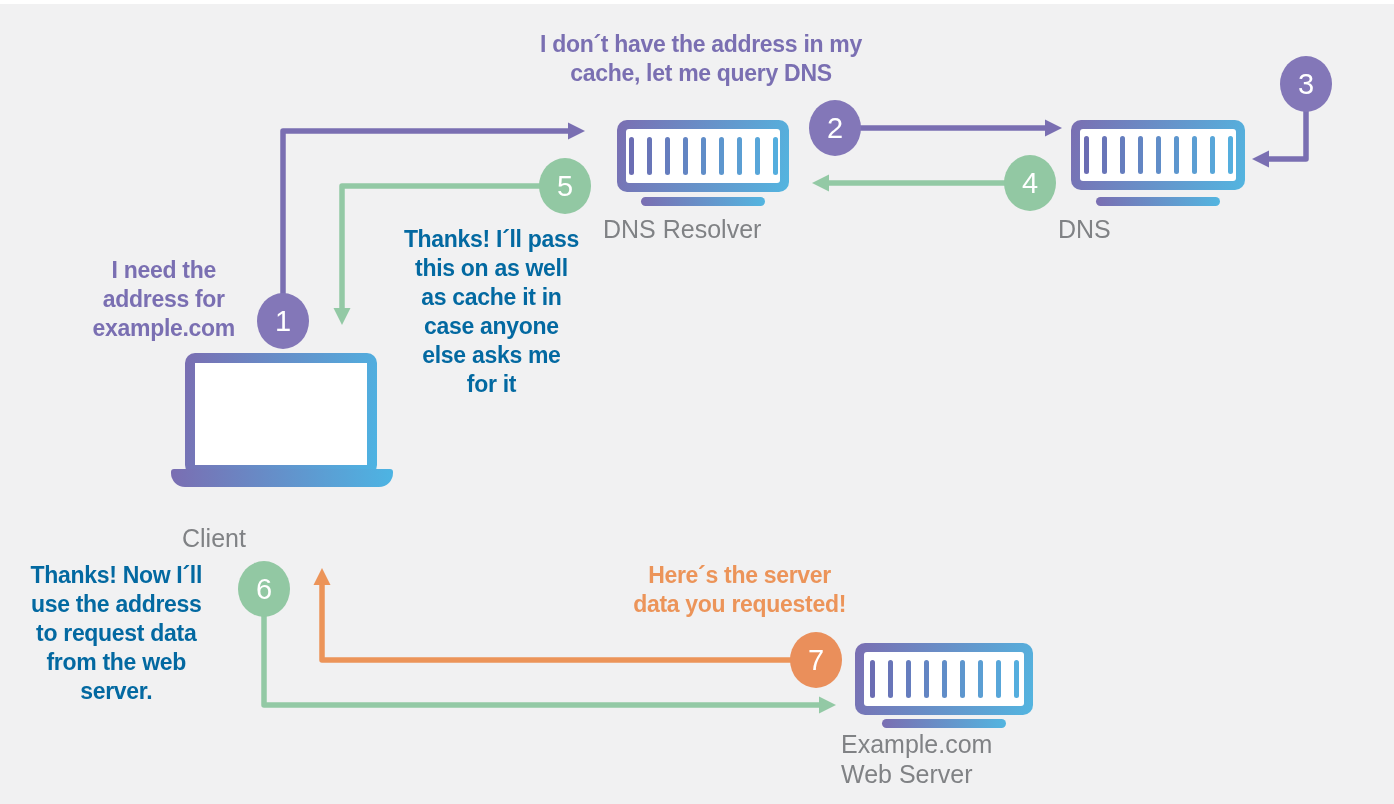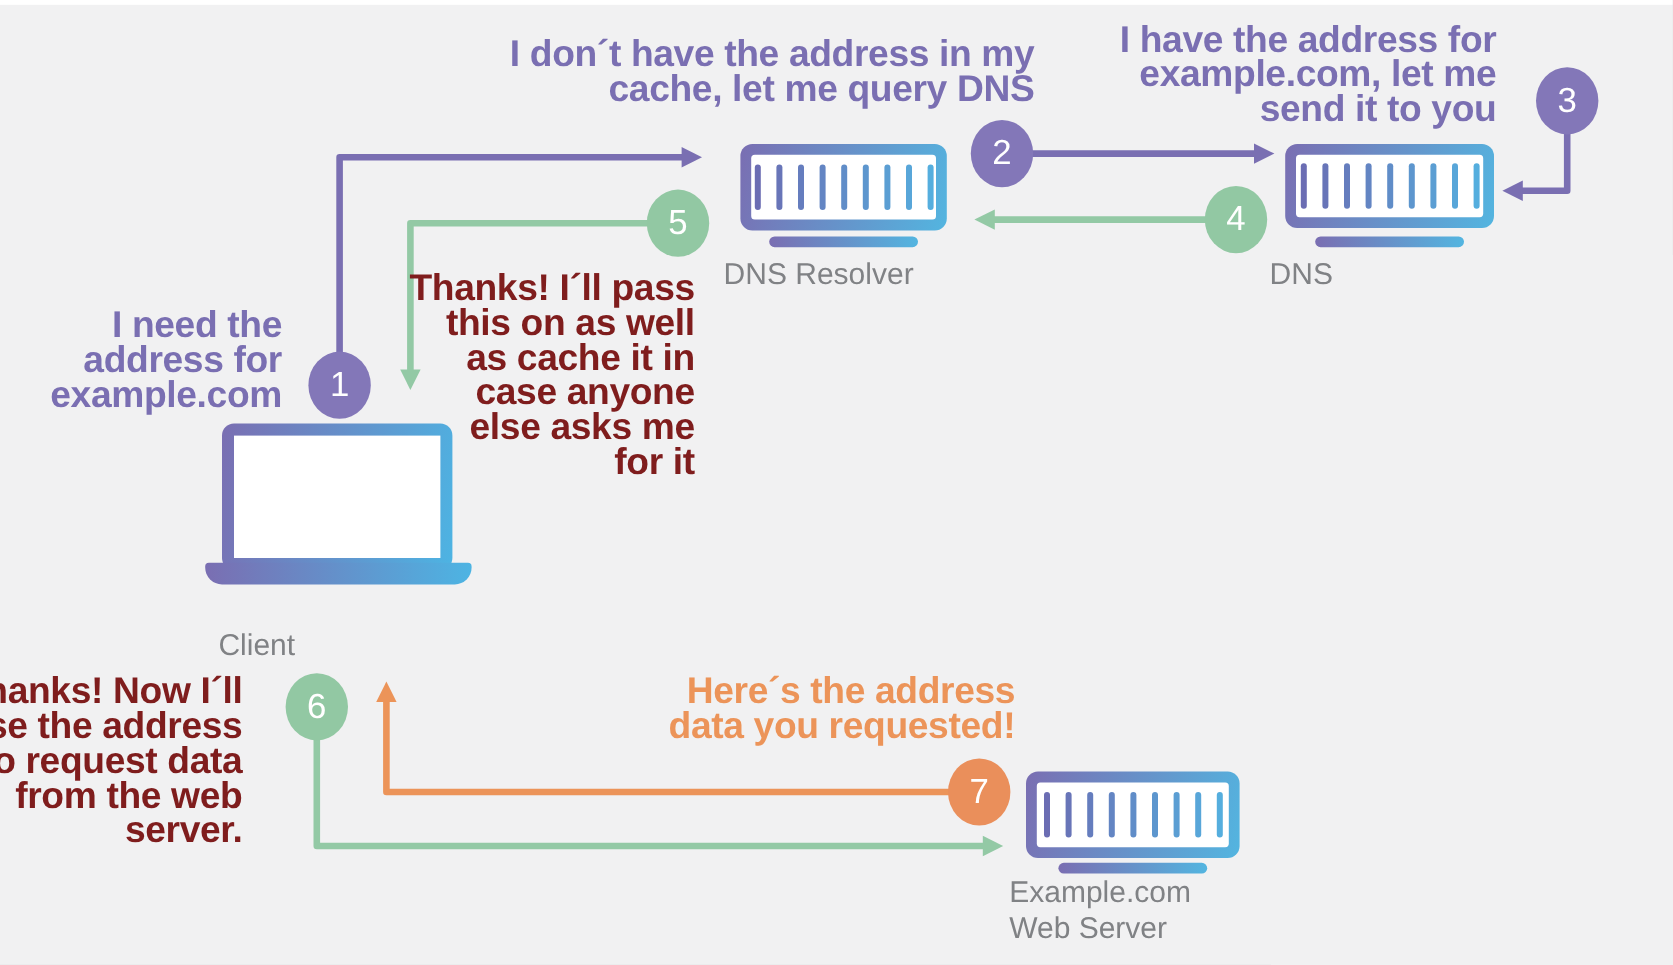--- a/index.html
+++ b/index.html
@@ -7,25 +7,25 @@
   .stage{
     position:relative; width:1394px; height:804px;
     background:#f1f1f2; overflow:hidden;
     font-family:"Liberation Sans", sans-serif;
   }
   .top-strip{ position:absolute; top:0; left:0; width:100%; height:4px; background:#ffffff; }
 
   svg.connectors{ position:absolute; left:0; top:0; pointer-events:none; }
 
   .msg{
-    position:absolute; white-space:pre; text-align:right;
-    font-size:31px; font-weight:bold; line-height:29px; letter-spacing:-0.3px;
+    position:absolute; white-space:pre; text-align:center;
+    font-size:23px; font-weight:bold; line-height:29px; letter-spacing:-0.3px;
   }
   .c-purple{ color:#7a6fb2; }
-  .c-green{ color:#7f1d1d; }
+  .c-green{ color:#0369a1; }
   .c-orange{ color:#ec9459; }
 
   .badge{
     position:absolute; width:52px; height:56px; border-radius:50%;
     display:flex; align-items:center; justify-content:center;
     color:#ffffff; font-size:29px; font-weight:400;
   }
   .badge-purple{ background:#8377b8; }
   .badge-green{ background:#92c8a3; }
   .badge-orange{ background:#ea8f5b; }
@@ -154,35 +154,32 @@
   </div>
   <div class="stand" style="left:882px; top:719px;"></div>
   <div class="node-label" style="left:841px; top:729px;">Example.com
 Web Server</div>
 
   <div class="msg c-purple" style="right:1159px; top:256px;">I need the
 address for
 example.com</div>
   <div class="msg c-purple" style="right:532px; top:30px;">I don´t have the address in my
 cache, let me query DNS</div>
-  <div class="msg c-purple" style="right:147px; top:18px;">I have the address for
-example.com, let me
-send it to you</div>
   <div class="msg c-green" style="right:815px; top:225px;">Thanks! I´ll pass
 this on as well
 as cache it in
 case anyone
 else asks me
 for it</div>
   <div class="msg c-green" style="right:1192px; top:561px;">Thanks! Now I´ll
 use the address
 to request data
 from the web
 server.</div>
-  <div class="msg c-orange" style="right:548px; top:561px;">Here´s the address
+  <div class="msg c-orange" style="right:548px; top:561px;">Here´s the server
 data you requested!</div>
 
   <div class="badge badge-purple" style="left:257px; top:293px;">1</div>
   <div class="badge badge-purple" style="left:809px; top:100px;">2</div>
   <div class="badge badge-purple" style="left:1280px; top:56px;">3</div>
   <div class="badge badge-green" style="left:1004px; top:155px;">4</div>
   <div class="badge badge-green" style="left:539px; top:158px;">5</div>
   <div class="badge badge-green" style="left:238px; top:561px;">6</div>
   <div class="badge badge-orange" style="left:790px; top:632px;">7</div>
 </div>

